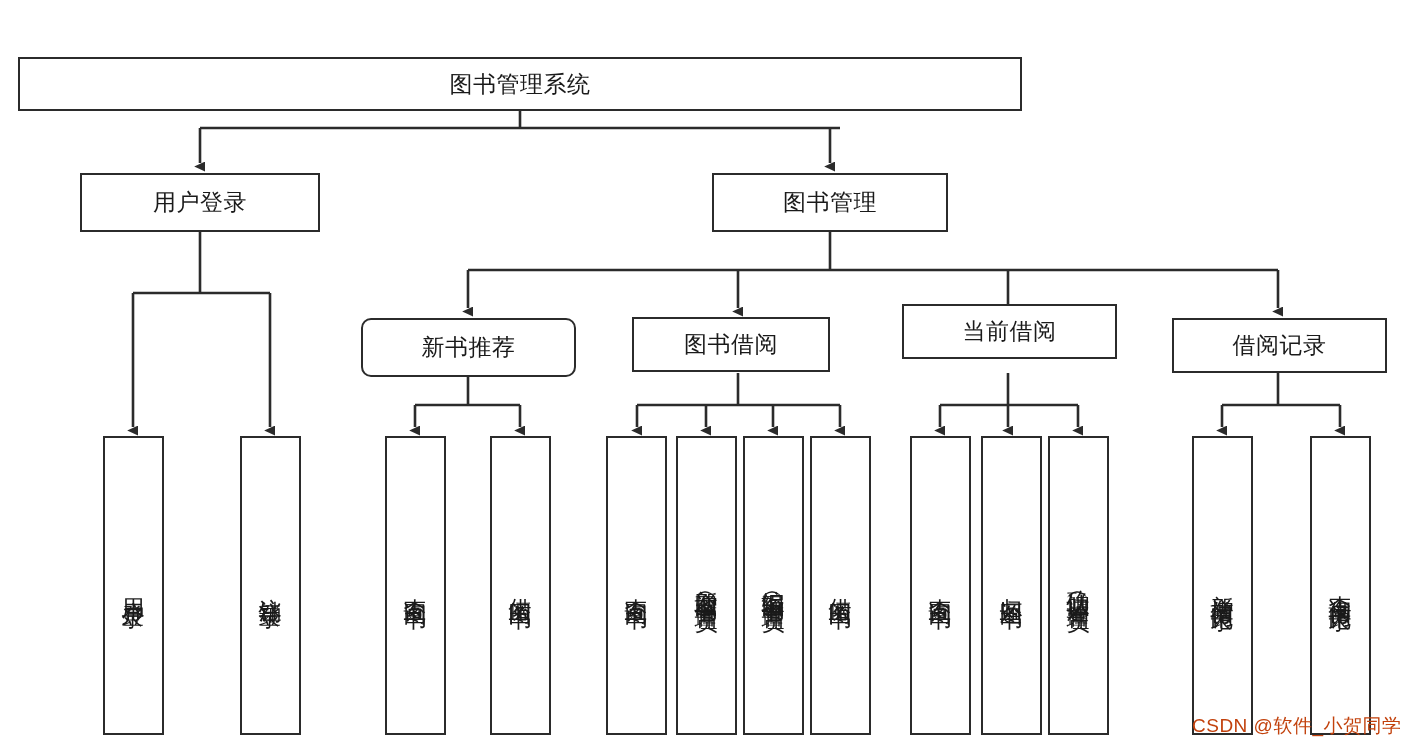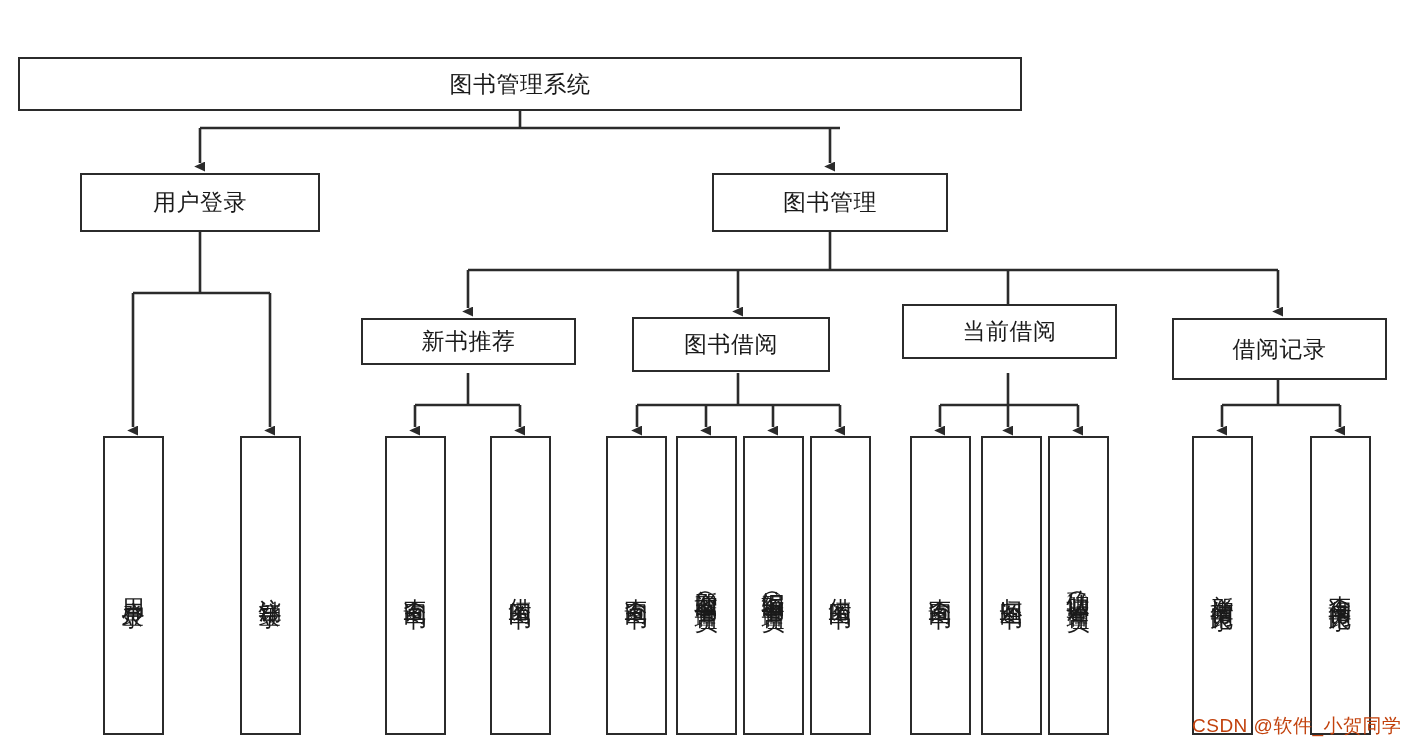--- a/index.html
+++ b/index.html
@@ -129,30 +129,30 @@
     <span>图书管理系统</span>
   </div>
 
   <div class="node node-h" style="left:80px; top:173px; width:240px; height:59px;">
     <span>用户登录</span>
   </div>
   <div class="node node-h" style="left:712px; top:173px; width:236px; height:59px;">
     <span>图书管理</span>
   </div>
 
-  <div class="node node-h" style="left:361px; top:318px; width:215px; height:47px;">
+  <div class="node node-h" style="left:361px; top:318px; width:215px; height:59px;border-radius:10px;">
     <span>新书推荐</span>
   </div>
   <div class="node node-h" style="left:632px; top:317px; width:198px; height:55px;">
     <span>图书借阅</span>
   </div>
   <div class="node node-h" style="left:902px; top:304px; width:215px; height:55px;">
     <span>当前借阅</span>
   </div>
-  <div class="node node-h" style="left:1172px; top:318px; width:215px; height:62px;">
+  <div class="node node-h" style="left:1172px; top:318px; width:215px; height:55px;">
     <span>借阅记录</span>
   </div>
 
   <div class="node node-v" style="left:103px; top:436px; width:61px; height:299px;">
     <span class="vtext">用户登录</span>
   </div>
   <div class="node node-v" style="left:240px; top:436px; width:61px; height:299px;">
     <span class="vtext">注销登录</span>
   </div>
 

